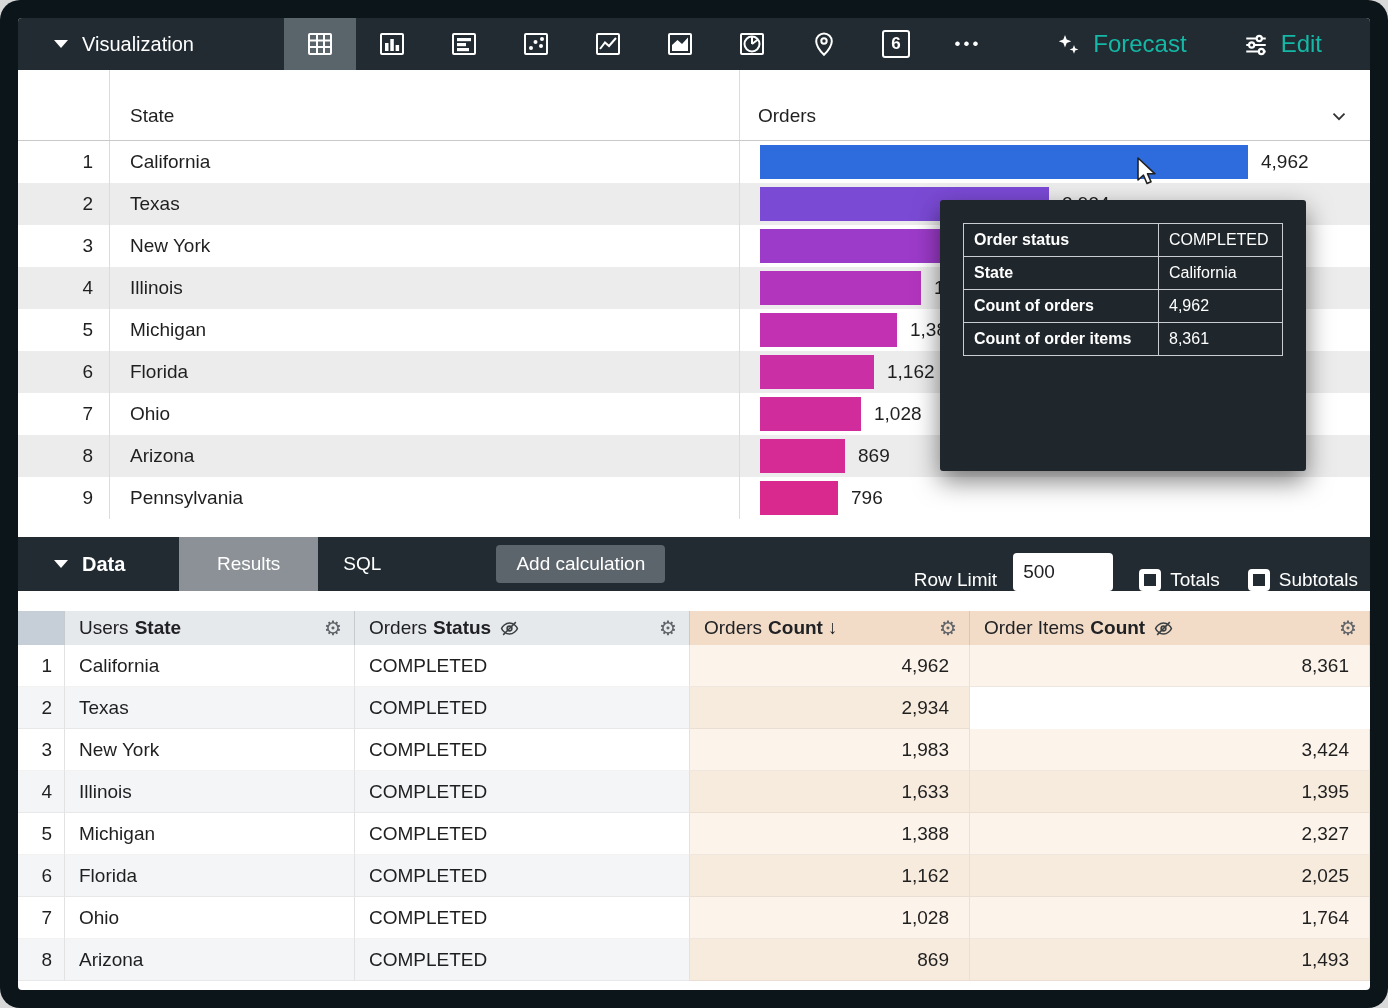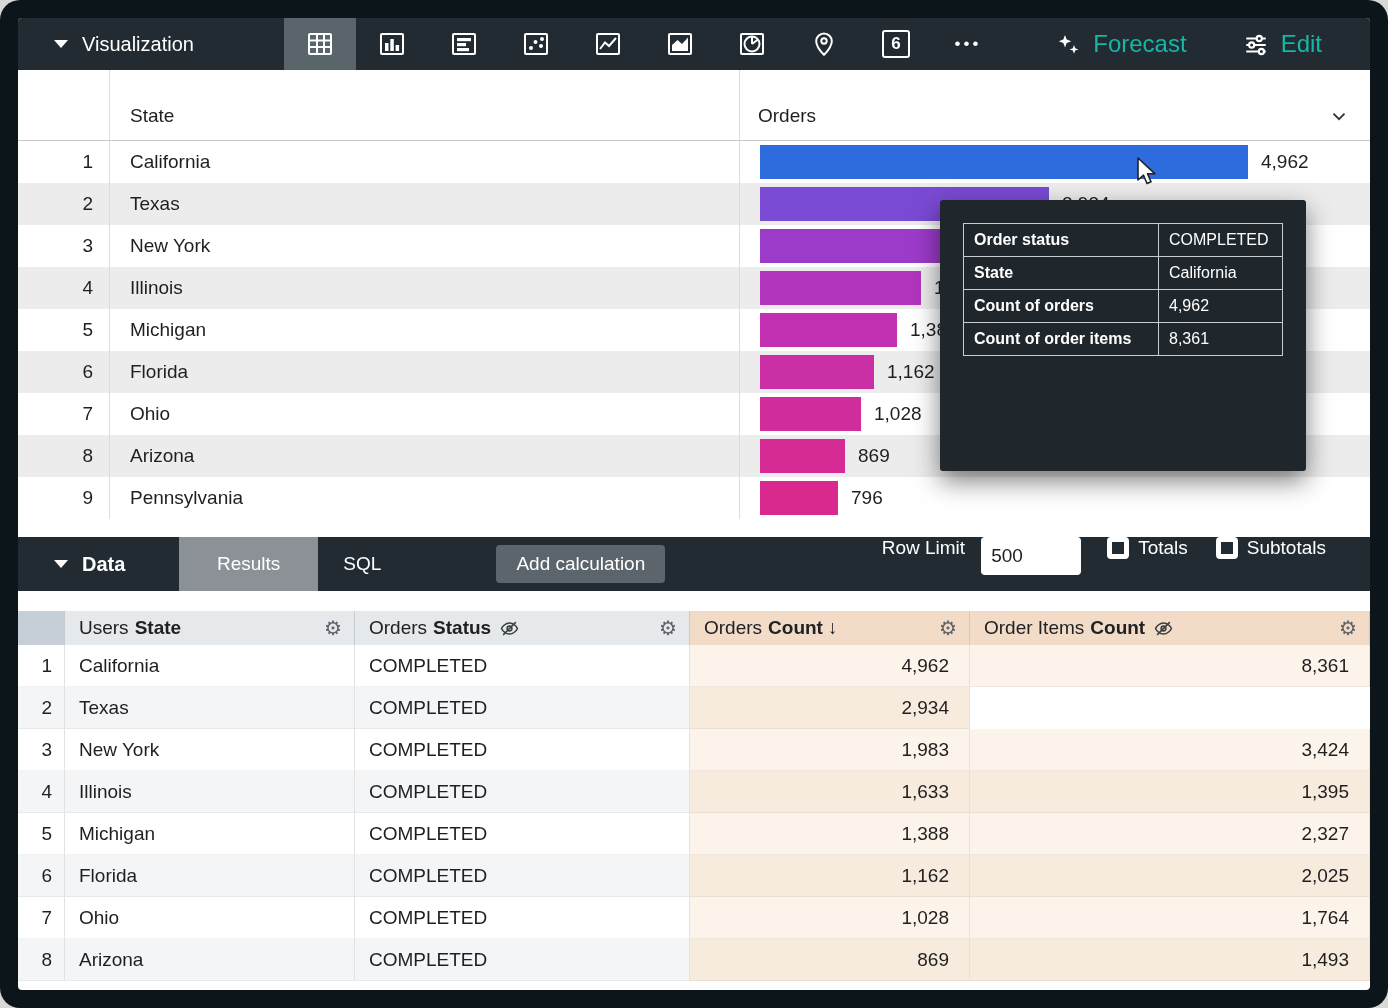--- a/index.html
+++ b/index.html
@@ -93,21 +93,21 @@
   .tab {
     display:flex; align-items:center; font-size:19px; cursor:pointer; color:#fff;
   }
   .tab.results { padding:0 38px; background:#8b9197; }
   .tab.sql { padding:0 25px; }
   .add-calc {
     align-self:center; margin-left:90px; height:38px; padding:0 20px;
     background:#5d656c; color:#fff; border:none; border-radius:4px;
     font-size:19px; cursor:pointer; font-family:"Liberation Sans", sans-serif;
   }
-  .dt-right { margin-left:auto; display:flex; align-items:flex-start; padding-right:44px; }
+  .dt-right { margin-left:auto; display:flex; align-items:flex-end; padding-right:12px; }
   .rl-label { font-size:19px; color:#fff; margin-right:16px; }
   .rl-input {
     width:100px; height:38px; border:none; border-radius:4px;
     font-size:19px; padding:0 10px; color:#202124; margin-right:26px;
     font-family:"Liberation Sans", sans-serif;
   }
   .chk { display:flex; align-items:center; gap:9px; cursor:pointer; margin-right:28px; }
   .chk:last-child { margin-right:0; }
   .chk .box { width:22px; height:22px; border:5px solid #fff; border-radius:4px; background:transparent; }
   .chk .chk-label { font-size:19px; color:#fff; }

